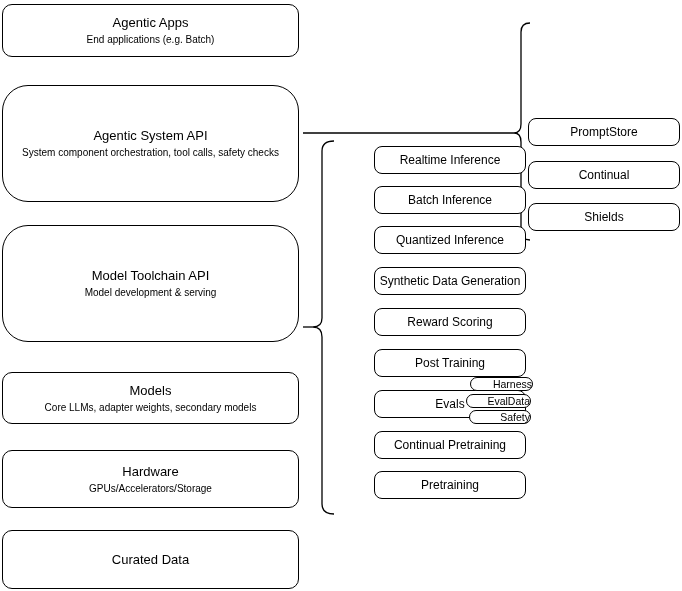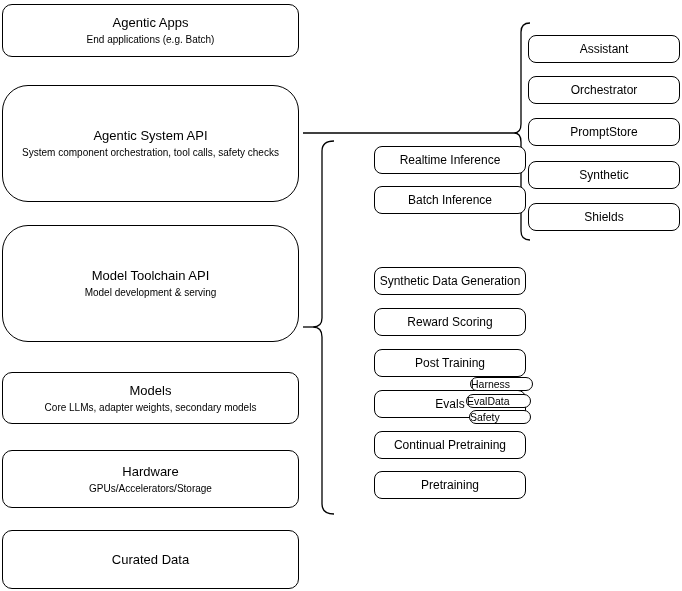--- a/index.html
+++ b/index.html
@@ -47,21 +47,21 @@
   .rbox { left: 528px; width: 152px; height: 28px; border-radius: 8px; }
   
   .pill {
     position: absolute;
     box-sizing: border-box;
     background: #ffffff;
     border: 1.3px solid #000000;
     border-radius: 8px;
     display: flex;
     align-items: center;
-    justify-content: flex-start;
+    justify-content: flex-end;
     z-index: 3;
   }
   .pill .plabel { font-size: 10.5px; line-height: 11px; white-space: nowrap; }
 </style>
 </head>
 <body>
 
 <div class="canvas">
 
   <svg class="connectors" width="682" height="591" viewBox="0 0 682 591">
@@ -98,20 +98,23 @@
   <div class="box lbox" style="top:530px;height:59px">
     <div class="btitle">Curated Data</div>
   </div>
 
   <div class="box mbox" style="top:146px">
     <div class="blabel">Realtime Inference</div>
   </div>
   <div class="box mbox" style="top:186px">
     <div class="blabel">Batch Inference</div>
   </div>
+  <div class="box mbox" style="top:226px">
+    <div class="blabel">Quantized Inference</div>
+  </div>
   <div class="box mbox" style="top:267px">
     <div class="blabel">Synthetic Data Generation</div>
   </div>
   <div class="box mbox" style="top:308px">
     <div class="blabel">Reward Scoring</div>
   </div>
   <div class="box mbox" style="top:349px">
     <div class="blabel">Post Training</div>
   </div>
   <div class="box mbox" style="top:431px">
@@ -127,29 +130,23 @@
   <div class="pill" style="left:470px;top:377px;width:63px;height:14px">
     <div class="plabel">Harness</div>
   </div>
   <div class="pill" style="left:466px;top:394px;width:65px;height:14px">
     <div class="plabel">EvalData</div>
   </div>
   <div class="pill" style="left:469px;top:410px;width:62px;height:14px">
     <div class="plabel">Safety</div>
   </div>
 
-  <div class="box rbox" style="top:35px">
-    <div class="blabel">Assistant</div>
-  </div>
-  <div class="box rbox" style="top:76px">
-    <div class="blabel">Orchestrator</div>
-  </div>
   <div class="box rbox" style="top:118px">
     <div class="blabel">PromptStore</div>
   </div>
   <div class="box rbox" style="top:161px">
-    <div class="blabel">Synthetic</div>
+    <div class="blabel">Continual</div>
   </div>
   <div class="box rbox" style="top:203px">
     <div class="blabel">Shields</div>
   </div>
 
 </div>
 
 </body></html>

